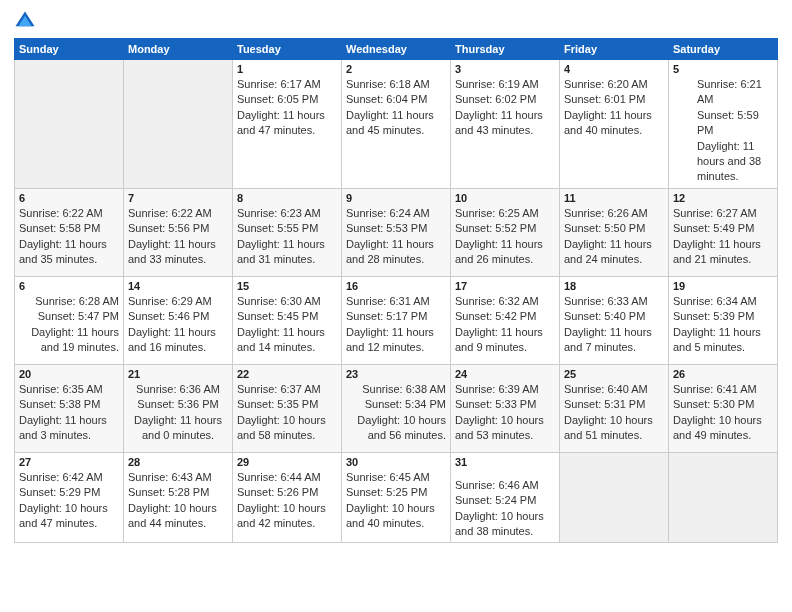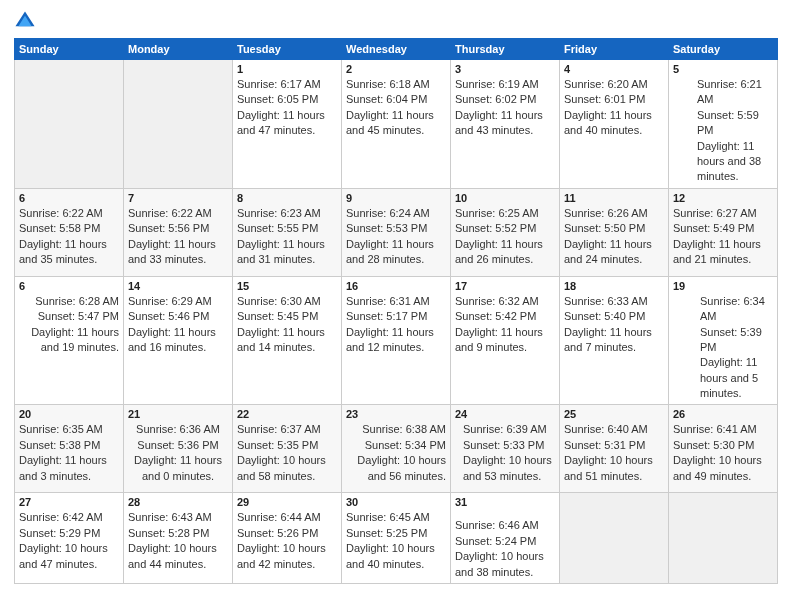--- a/index.html
+++ b/index.html
@@ -247,21 +247,21 @@
 Daylight: 11 hours and 9 minutes.</div>
           </td>
           <td>
             <span class="day-number">18</span>
             <div class="day-info" style="white-space: pre-line;">Sunrise: 6:33 AM
 Sunset: 5:40 PM
 Daylight: 11 hours and 7 minutes.</div>
           </td>
           <td>
             <span class="day-number">19</span>
-            <div class="day-info" style="white-space: pre-line; margin-left: 27px;">Sunrise: 6:34 AM
+            <div class="day-info" style="white-space: pre-line;">Sunrise: 6:34 AM
 Sunset: 5:39 PM
 Daylight: 11 hours and 5 minutes.</div>
           </td>
         </tr>
         <tr>
           <td>
             <span class="day-number">20</span>
             <div class="day-info" style="white-space: pre-line;">Sunrise: 6:35 AM
 Sunset: 5:38 PM
 Daylight: 11 hours and 3 minutes.</div>
@@ -279,21 +279,21 @@
 Daylight: 10 hours and 58 minutes.</div>
           </td>
           <td>
             <span class="day-number">23</span>
             <div class="day-info" style="white-space: pre-line; text-align: right;">Sunrise: 6:38 AM
 Sunset: 5:34 PM
 Daylight: 10 hours and 56 minutes.</div>
           </td>
           <td>
             <span class="day-number">24</span>
-            <div class="day-info" style="white-space: pre-line; margin-left: 8px;">Sunrise: 6:39 AM
+            <div class="day-info" style="white-space: pre-line;">Sunrise: 6:39 AM
 Sunset: 5:33 PM
 Daylight: 10 hours and 53 minutes.</div>
           </td>
           <td>
             <span class="day-number">25</span>
             <div class="day-info" style="white-space: pre-line;">Sunrise: 6:40 AM
 Sunset: 5:31 PM
 Daylight: 10 hours and 51 minutes.</div>
           </td>
           <td>

